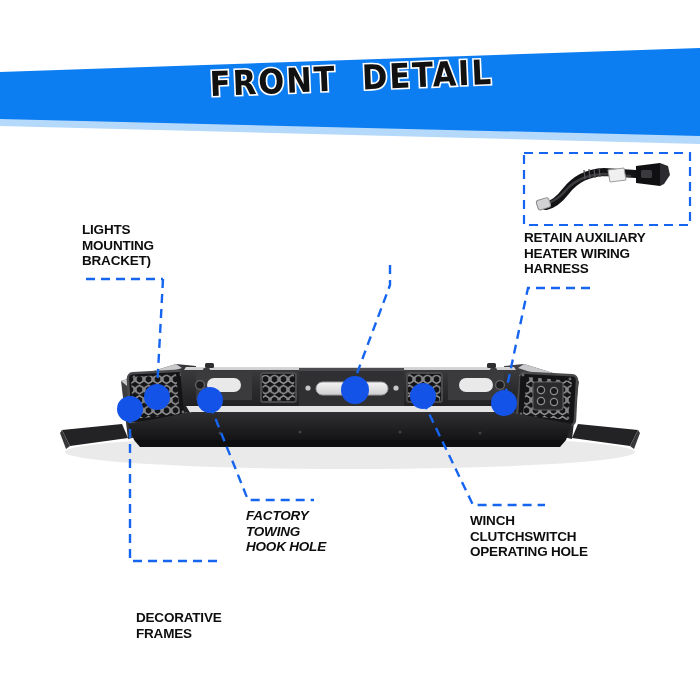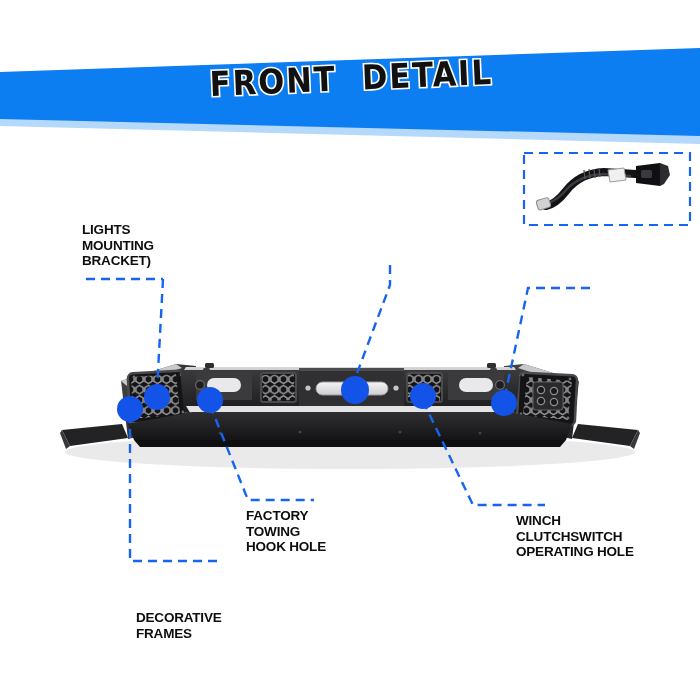--- a/index.html
+++ b/index.html
@@ -21,22 +21,22 @@
     font-size:13.5px;
     line-height:15.5px;
     letter-spacing:-0.2px;
     color:#0d0d0d;
     white-space:pre-line;
     text-transform:uppercase;
   }
   #lbl-lights{left:82px;top:222px;}
   #lbl-winch-cable{left:386px;top:228px;}
   #lbl-harness{left:524px;top:230px;}
-  #lbl-factory{left:246px;top:508px;}
-  #lbl-winch-clutch{left:470px;top:513px;margin-left:46px;}
+  #lbl-factory{left:246px;top:508px;font-style:italic;}
+  #lbl-winch-clutch{left:470px;top:513px;}
   #lbl-decor{left:136px;top:569px;margin-top:41px;}
 
   #banner-title{
     position:absolute;
     left:0;top:0;width:700px;height:160px;
     pointer-events:none;
   }
   #banner-title span{
     position:absolute;
     left:209px;top:64px;
@@ -267,20 +267,23 @@
 
   <div id="banner-title">
     <span>FRONT  DETAIL</span>
   </div>
 
   <div class="lbl" id="lbl-lights">LIGHTS
 MOUNTING
 BRACKET)</div>
 
 
+  <div class="lbl" id="lbl-harness">RETAIN AUXILIARY
+HEATER WIRING
+HARNESS</div>
 
   <div class="lbl" id="lbl-factory">FACTORY
 TOWING
 HOOK HOLE</div>
 
   <div class="lbl" id="lbl-winch-clutch">WINCH
 CLUTCHSWITCH
 OPERATING HOLE</div>
 
   <div class="lbl" id="lbl-decor">DECORATIVE

